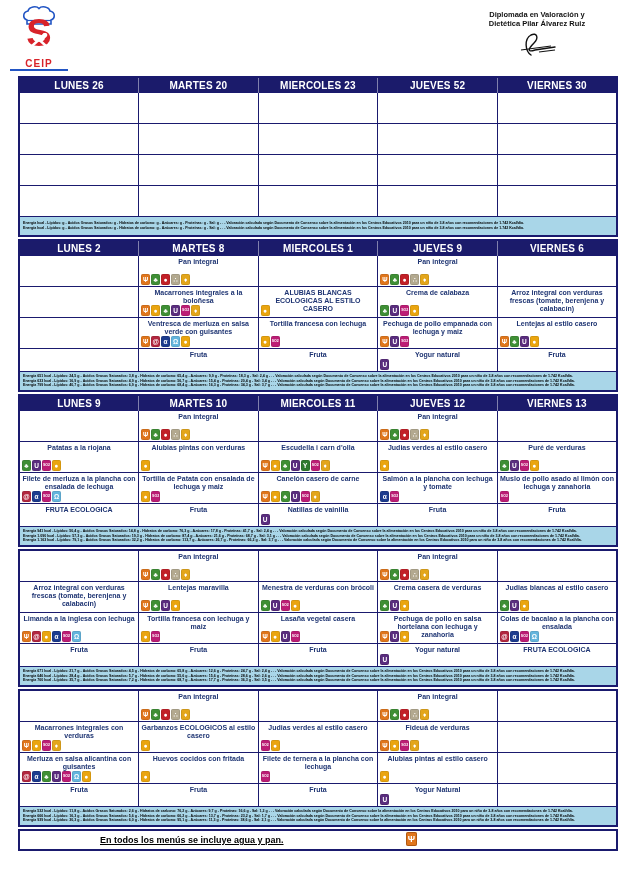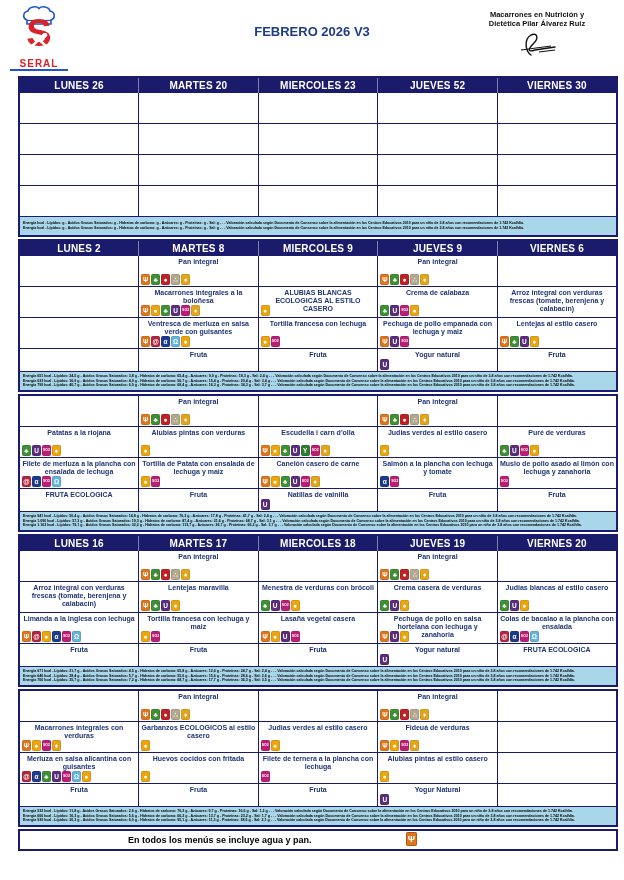--- a/index.html
+++ b/index.html
@@ -37,21 +37,21 @@
       color:#fff;font-size:6.5px;line-height:11px;text-align:center;font-weight:700;
       box-shadow:inset 0 0 0 .5px rgba(0,0,0,.18);}
   .ag.so2{font-size:3.5px;letter-spacing:0;}
   tr.inforow td{background:var(--info_bg);height:16px;border:1px solid var(--border_navy);
                 padding:1px 3px;vertical-align:middle;}
   .il{font-size:3.6px;line-height:4.6px;color:#000;font-weight:600;white-space:nowrap;
       overflow:hidden;}
   
   .note-row{position:relative;margin-left:18px;width:596px;height:18px;border:2px solid var(--border_navy);
             display:flex;align-items:center;font-size:9px;font-weight:700;color:#000;}
-  .note-row span.txt{margin-left:108px;}
+  .note-row span.txt{margin-left:80px;text-decoration:underline;}
   .wheat{position:absolute;left:386px;top:1px;width:11px;height:14px;border-radius:2px;
          color:#fff;font-size:9px;line-height:14px;text-align:center;font-weight:700;
          box-shadow:inset 0 0 0 1px rgba(120,50,0,.45);}
 </style>
 </head>
 <body>
 
 <div class="page">
 
   <div class="hdr">
@@ -59,29 +59,28 @@
       <svg class="hat" viewBox="0 0 36 21">
         <path d="M6,15 C1.5,13.5 1.5,7 7,6 C8,1.5 15.5,0.5 18,3.5 C20.5,0.5 28,1.5 29,6 C34.5,7 34.5,13.5 30,15 L30,19 L6,19 Z" fill="#fff" stroke="#2255c4" stroke-width="1.6"></path>
         <line x1="6" y1="15.5" x2="30" y2="15.5" stroke="#2255c4" stroke-width="1.2"></line>
       </svg>
       <div class="sred">S</div>
       <svg class="utsl" viewBox="0 0 20 15">
         <line x1="3" y1="13" x2="15" y2="2" stroke="#fff" stroke-width="2.4" stroke-linecap="round"></line>
         <line x1="5" y1="2" x2="17" y2="13" stroke="#fff" stroke-width="2.4" stroke-linecap="round"></line>
         <ellipse cx="15.5" cy="2.5" rx="2.4" ry="3" fill="#fff" transform="rotate(40 15.5 2.5)"></ellipse>
       </svg>
-      <div class="sl">SERAL</div>
+      <div class="sl">CEIP</div>
     </div>
 
     <div class="title">
-      <div>FEBRERO 2026 V3</div>
     </div>
 
     <div class="nutri">
-      <div>Macarrones en Nutrición y</div>
+      <div>Diplomada en Valoración y</div>
       <div>Dietética Pilar Álvarez Ruiz</div>
       <svg class="sig" width="52" height="28" viewBox="0 0 52 28">
         <path d="M20,24 C14,20 13,8 20,4 C26,1 28,7 23,12 C18,17 15,22 24,19 L44,16" fill="none" stroke="#111" stroke-width="1.4" stroke-linecap="round"></path>
         <line x1="10" y1="19" x2="40" y2="15" stroke="#111" stroke-width="1.1"></line>
         <line x1="28" y1="21" x2="44" y2="19" stroke="#111" stroke-width="1.1"></line>
       </svg>
     </div>
   </div>
 
   <div id="weeks">
@@ -128,21 +127,21 @@
               <div class="il">Energía  kcal - Lípidos:  g - Ácidos Grasos Saturados:  g - Hidratos de carbono:  g - Azúcares:  g - Proteínas:  g - Sal:  g - . - Valoración calculada según Documento de Consenso sobre la alimentación en los Centros Educativos 2010 para un niño de 3-8 años con recomendaciones de 1.742 Kcal/día.</div>
             </td>
           </tr>
         </tbody>
       </table>
       <table class="wk">
         <tbody>
           <tr class="days">
             <th>LUNES 2</th>
             <th>MARTES 8</th>
-            <th>MIERCOLES 9</th>
+            <th>MIERCOLES 1</th>
             <th>JUEVES 9</th>
             <th>VIERNES 6</th>
           </tr>
           <tr class="r-main">
             <td></td>
             <td>
               <div class="dish">Pan integral</div>
               <div class="icons">
                 <span class="ag" style="background: rgb(224, 118, 28);">Ψ</span>
                 <span class="ag" style="background: rgb(63, 143, 53);">♣</span>
@@ -255,20 +254,27 @@
             <td colspan="5">
               <div class="il">Energía 651 kcal - Lípidos: 24,5 g - Ácidos Grasos Saturados: 3,8 g - Hidratos de carbono: 65,4 g - Azúcares: 9,9 g - Proteínas: 18,3 g - Sal: 2,4 g - . - Valoración calculada según Documento de Consenso sobre la alimentación en los Centros Educativos 2010 para un niño de 3-8 años con recomendaciones de 1.742 Kcal/día.</div>
               <div class="il">Energía 633 kcal - Lípidos: 16,9 g - Ácidos Grasos Saturados: 4,9 g - Hidratos de carbono: 56,7 g - Azúcares: 15,4 g - Proteínas: 20,4 g - Sal: 3,4 g - . - Valoración calculada según Documento de Consenso sobre la alimentación en los Centros Educativos 2010 para un niño de 3-8 años con recomendaciones de 1.742 Kcal/día.</div>
               <div class="il">Energía 799 kcal - Lípidos: 40,7 g - Ácidos Grasos Saturados: 6,9 g - Hidratos de carbono: 68,4 g - Azúcares: 16,3 g - Proteínas: 34,3 g - Sal: 3,7 g - . - Valoración calculada según Documento de Consenso sobre la alimentación en los Centros Educativos 2010 para un niño de 3-8 años con recomendaciones de 1.742 Kcal/día.</div>
             </td>
           </tr>
         </tbody>
       </table>
       <table class="wk">
         <tbody>
+          <tr class="days">
+            <th>LUNES 9</th>
+            <th>MARTES 10</th>
+            <th>MIERCOLES 11</th>
+            <th>JUEVES 12</th>
+            <th>VIERNES 13</th>
+          </tr>
           <tr class="r-main">
             <td></td>
             <td>
               <div class="dish">Pan integral</div>
               <div class="icons">
                 <span class="ag" style="background: rgb(224, 118, 28);">Ψ</span>
                 <span class="ag" style="background: rgb(63, 143, 53);">♣</span>
                 <span class="ag" style="background: rgb(194, 32, 39);">●</span>
                 <span class="ag" style="background: rgb(179, 169, 143);">∴</span>
                 <span class="ag" style="background: rgb(227, 166, 27);">♦</span>
@@ -397,27 +403,20 @@
             <td colspan="5">
               <div class="il">Energía 941 kcal - Lípidos: 50,4 g - Ácidos Grasos Saturados: 14,8 g - Hidratos de carbono: 76,3 g - Azúcares: 17,8 g - Proteínas: 41,7 g - Sal: 2,4 g - . - Valoración calculada según Documento de Consenso sobre la alimentación en los Centros Educativos 2010 para un niño de 3-8 años con recomendaciones de 1.742 Kcal/día.</div>
               <div class="il">Energía 1.090 kcal - Lípidos: 57,3 g - Ácidos Grasos Saturados: 19,3 g - Hidratos de carbono: 87,4 g - Azúcares: 21,6 g - Proteínas: 68,7 g - Sal: 3,1 g - . - Valoración calculada según Documento de Consenso sobre la alimentación en los Centros Educativos 2010 para un niño de 3-8 años con recomendaciones de 1.742 Kcal/día.</div>
               <div class="il">Energía 1.163 kcal - Lípidos: 79,1 g - Ácidos Grasos Saturados: 32,2 g - Hidratos de carbono: 113,7 g - Azúcares: 26,7 g - Proteínas: 66,2 g - Sal: 3,7 g - . - Valoración calculada según Documento de Consenso sobre la alimentación en los Centros Educativos 2010 para un niño de 3-8 años con recomendaciones de 1.742 Kcal/día.</div>
             </td>
           </tr>
         </tbody>
       </table>
       <table class="wk">
         <tbody>
-          <tr class="days">
-            <th>LUNES 16</th>
-            <th>MARTES 17</th>
-            <th>MIERCOLES 18</th>
-            <th>JUEVES 19</th>
-            <th>VIERNES 20</th>
-          </tr>
           <tr class="r-main">
             <td></td>
             <td>
               <div class="dish">Pan integral</div>
               <div class="icons">
                 <span class="ag" style="background: rgb(224, 118, 28);">Ψ</span>
                 <span class="ag" style="background: rgb(63, 143, 53);">♣</span>
                 <span class="ag" style="background: rgb(194, 32, 39);">●</span>
                 <span class="ag" style="background: rgb(179, 169, 143);">∴</span>
                 <span class="ag" style="background: rgb(227, 166, 27);">♦</span>

